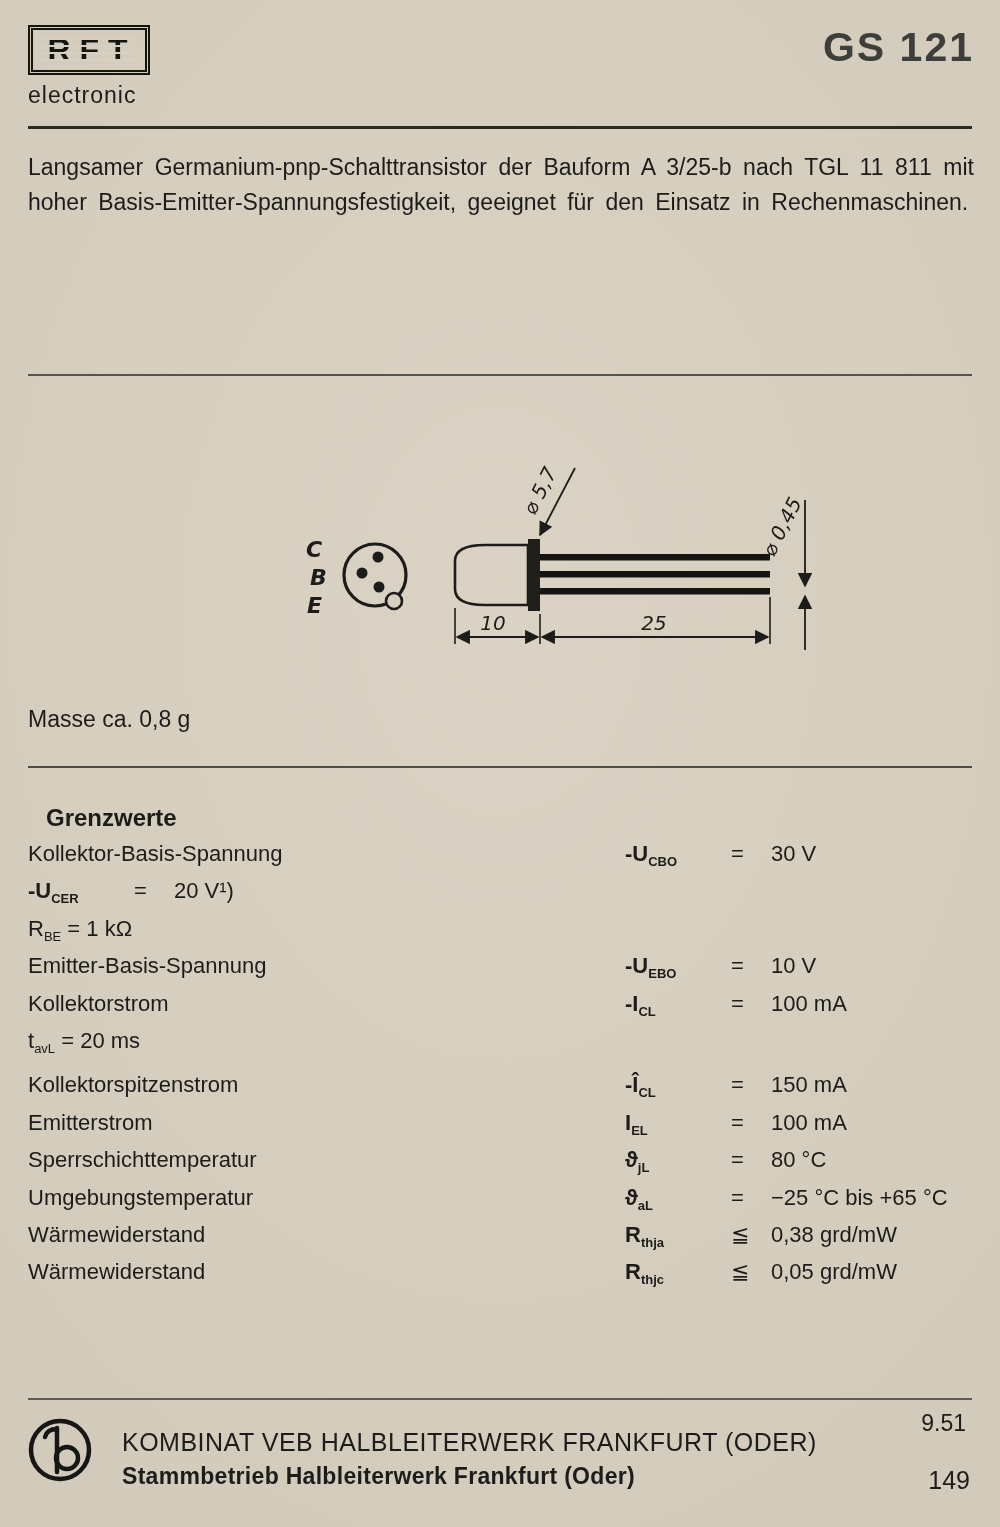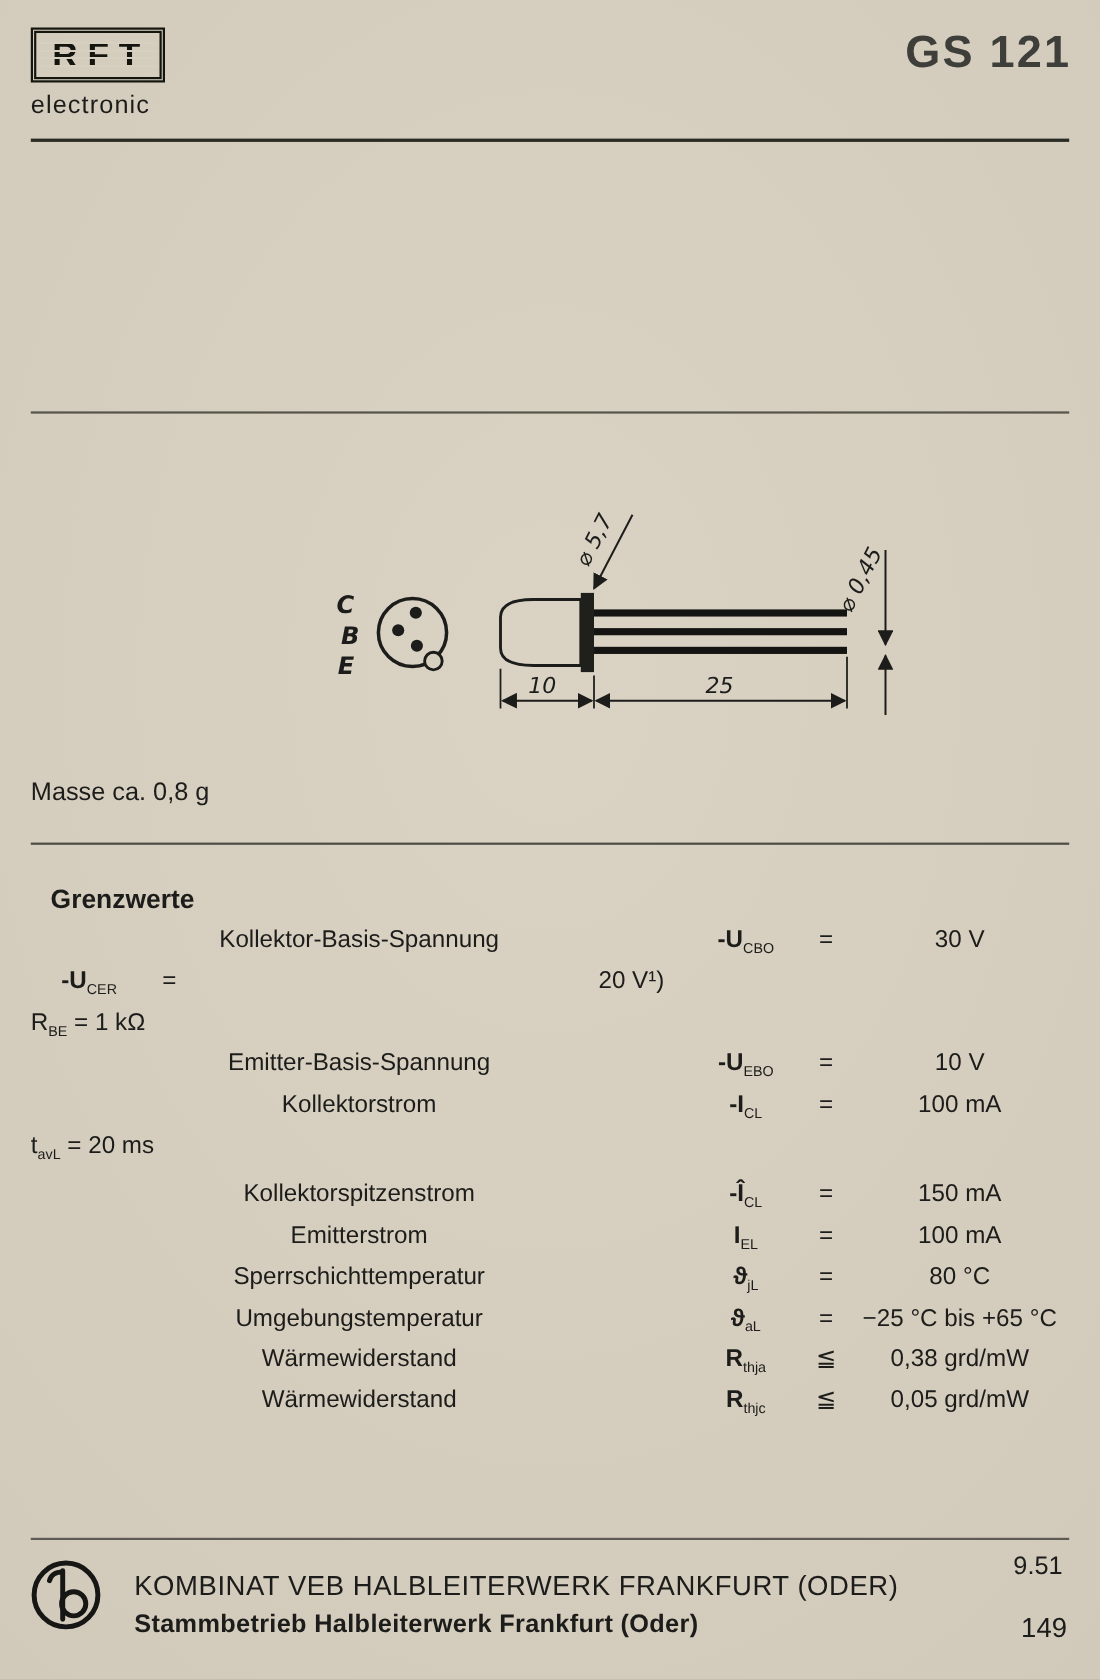--- a/index.html
+++ b/index.html
@@ -54,27 +54,27 @@
 
   .drawing-wrap{position:absolute;left:288px;top:432px;width:540px;height:250px;}
 
   .mass-note{position:absolute;left:28px;top:706px;font-size:23px;margin:0;}
 
   .limits-title{
     position:absolute;left:28px;top:786px;margin:18px;
     font-size:24px;font-weight:bold;
   }
   .limits{position:absolute;left:28px;top:840px;width:946px;font-size:22px;}
-  .lim-row{display:flex;align-items:baseline;line-height:27px;margin-bottom:2px;text-align:center;}
+  .lim-row{display:flex;align-items:baseline;line-height:27px;margin-bottom:2px;}
   .lim-sub{line-height:27px;margin-bottom:2px;}
   .lim-row .l{width:597px;}
   .lim-row .s{width:106px;font-weight:bold;}
   .lim-row .r{width:40px;}
   .lim-row .v{flex:1;}
-  .s sub,.lim-sub sub{font-size:13px;font-weight:normal;}
+  .s sub,.lim-sub sub{font-size:13px;font-weight:bold;}
   .lim-sub sub{font-weight:normal;}
   .gap{margin-top:9px;}
 
   
   .footer-logo{position:absolute;left:26px;top:1416px;}
   .company-1{
     position:absolute;left:122px;top:1428px;margin:0;
     font-size:25px;font-weight:normal;letter-spacing:.5px;
   }
   .company-2{
@@ -91,20 +91,21 @@
 
   <div class="rft-box">
     <span class="rft-letters">RFT</span>
     <span class="rft-stripes"></span>
   </div>
   <div class="logo-sub">electronic</div>
   <div class="part-number">GS 121</div>
 
   <div class="rule rule-1"></div>
 
+  <p class="description">Langsamer Germanium-pnp-Schalttransistor der Bauform A 3/25-b nach TGL 11 811 mit hoher Basis-Emitter-Spannungsfestigkeit, geeignet für den Einsatz in Rechenmaschinen.</p>
 
   <div class="rule rule-2"></div>
 
   <div class="drawing-wrap">
     <svg width="540" height="250" viewBox="0 0 540 250">
       <defs>
         <marker id="arr" viewBox="0 0 10 10" refX="9" refY="5" markerWidth="8" markerHeight="8" orient="auto-start-reverse">
           <path d="M0,0 L10,5 L0,10 z" fill="#1c1c1a"></path>
         </marker>
       </defs>

